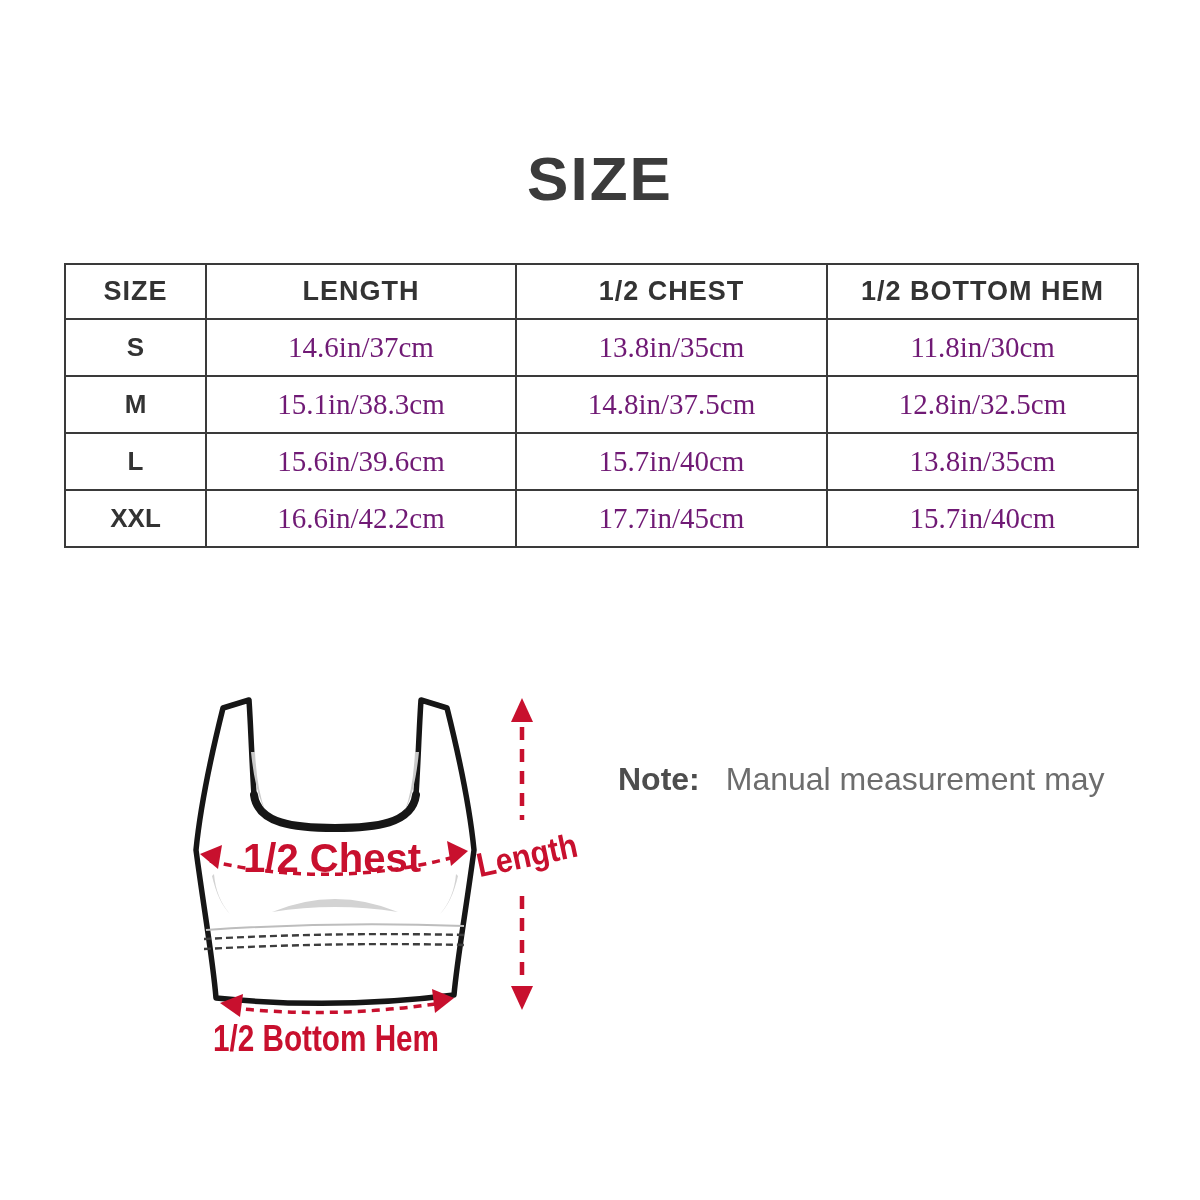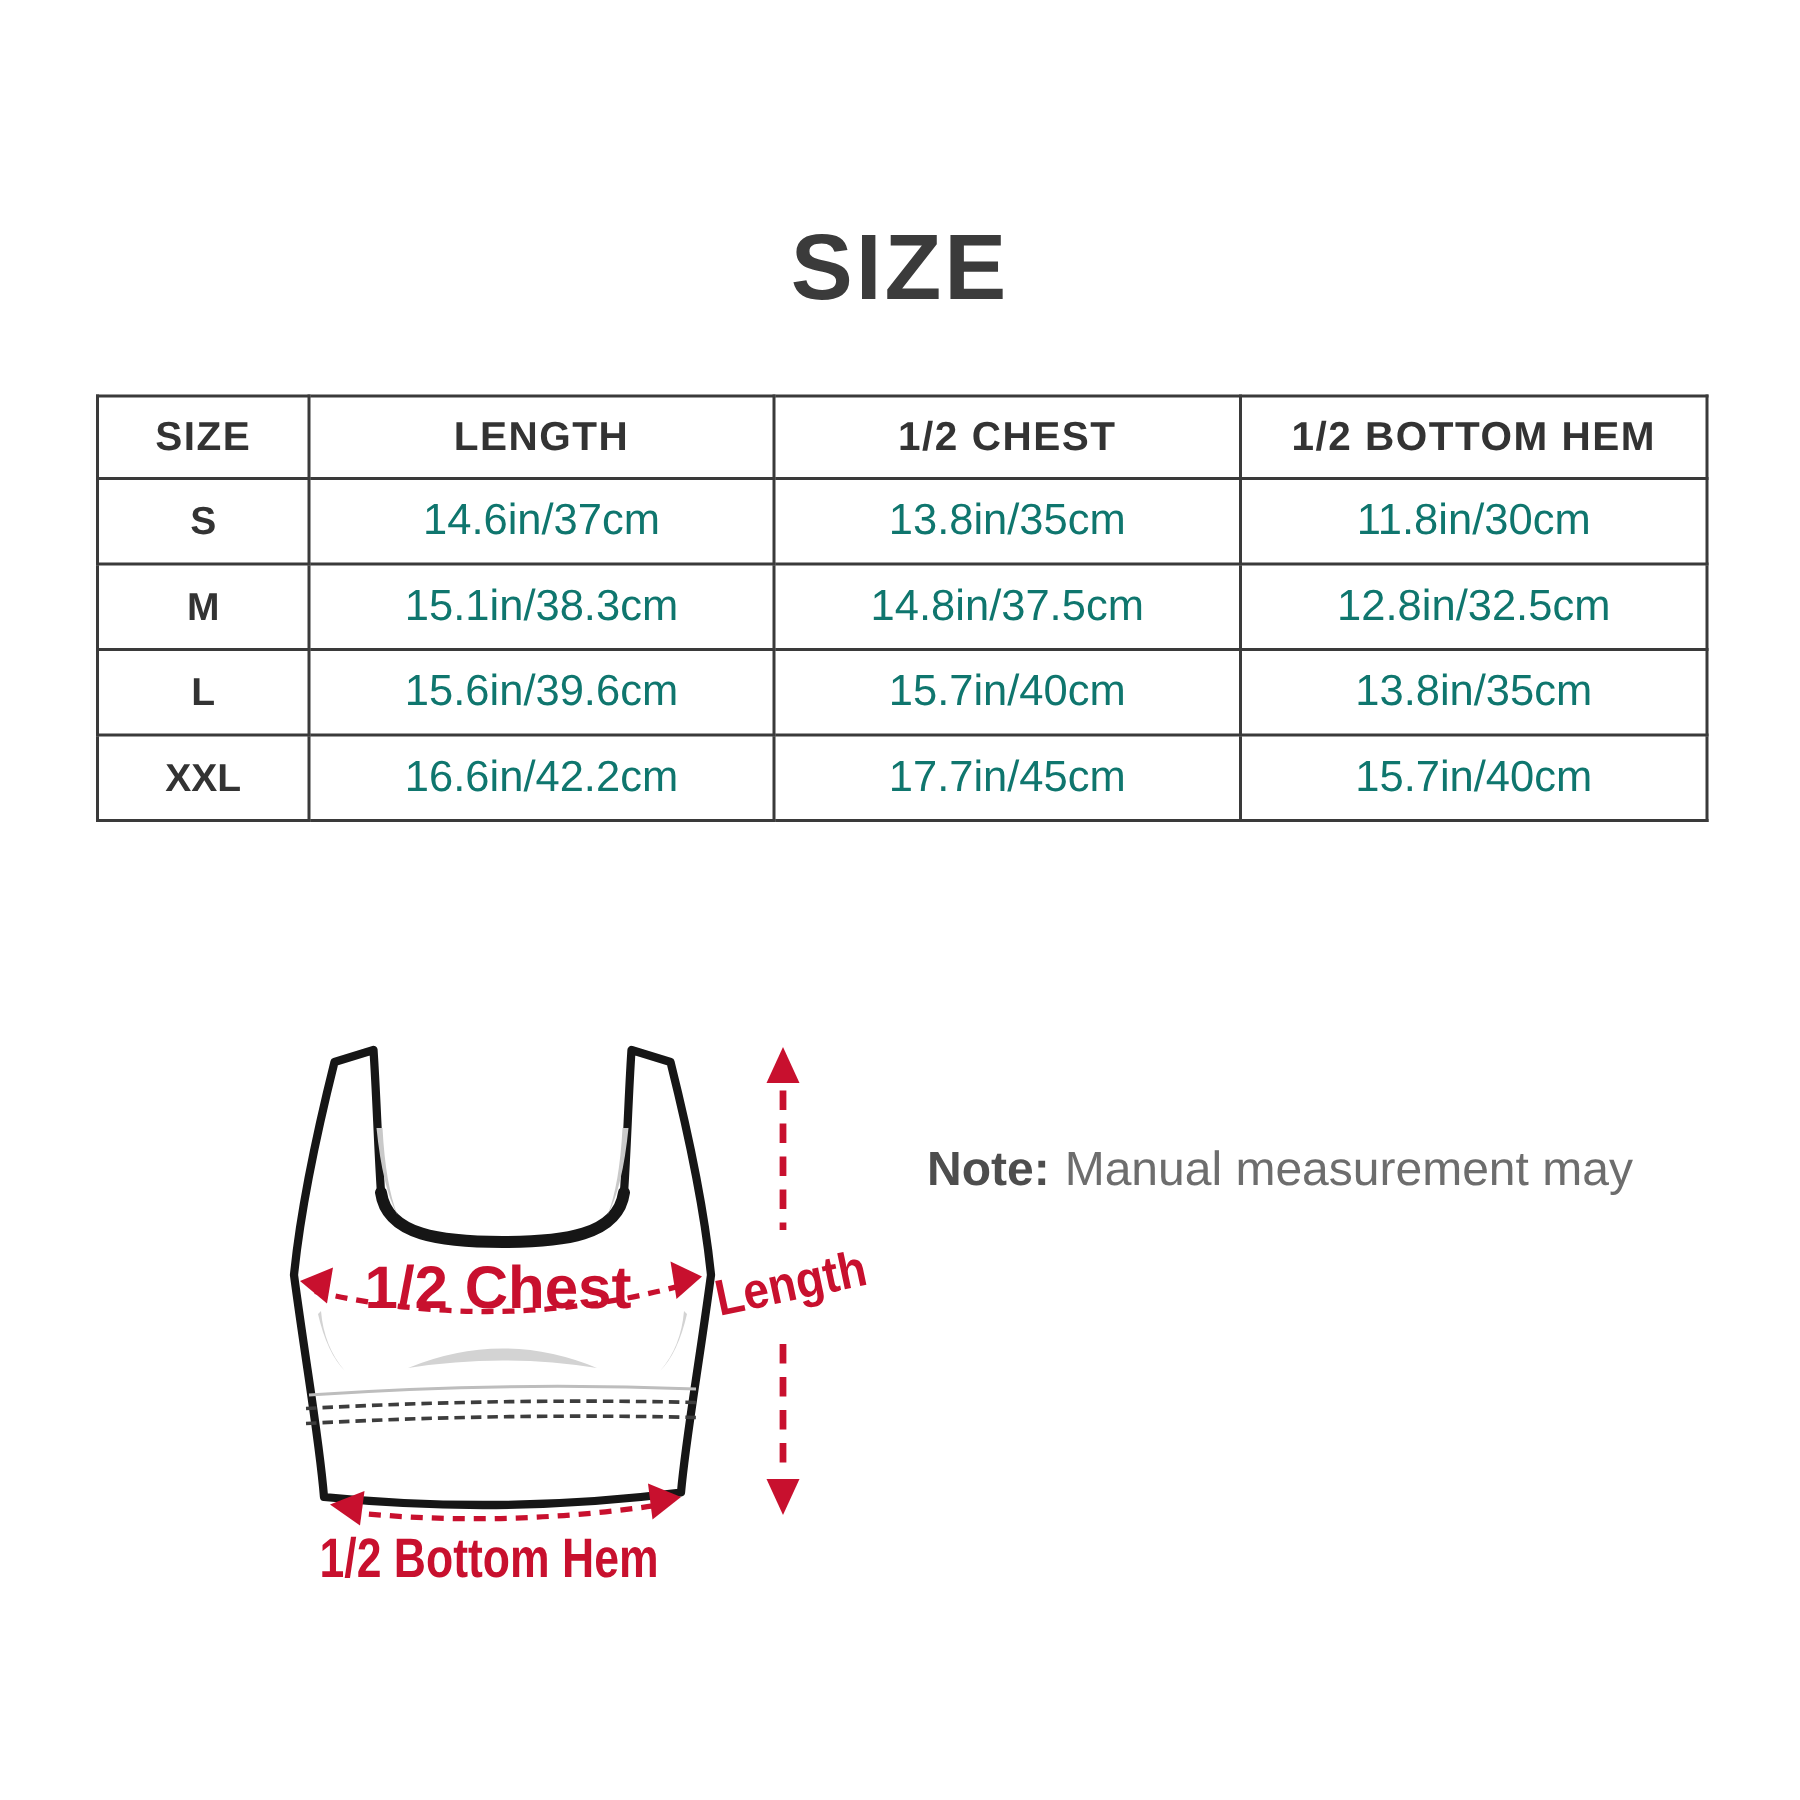--- a/index.html
+++ b/index.html
@@ -44,41 +44,42 @@
   }
   .size-table td { height:55px; }
   .size-table td.size-cell {
     font-size:26px;
     font-weight:700;
     color:#333333;
   }
   .size-table td.value-cell {
     font-size:29px;
     font-weight:400;
-    color:#0f766e;
+    color:#701a75;
+    font-family:Liberation Serif, serif;
   }
 
   .diagram {
     position:absolute;
     left:160px; top:670px;
     width:420px; height:420px;
   }
 
   .note {
     position:absolute;
     left:618px; top:752px;
     width:490px;
     font-size:32px;
     line-height:55px;
     color:#6d6d6d;
   }
   .note .note-label {
     font-weight:700;
     color:#4d4d4d;
-    margin-right:10px;
+    margin-right:26px;
   }
 </style>
 </head>
 <body>
 
 <div class="page-title">SIZE</div>
 
 <table class="size-table">
   <colgroup>
     <col style="width:141px">

